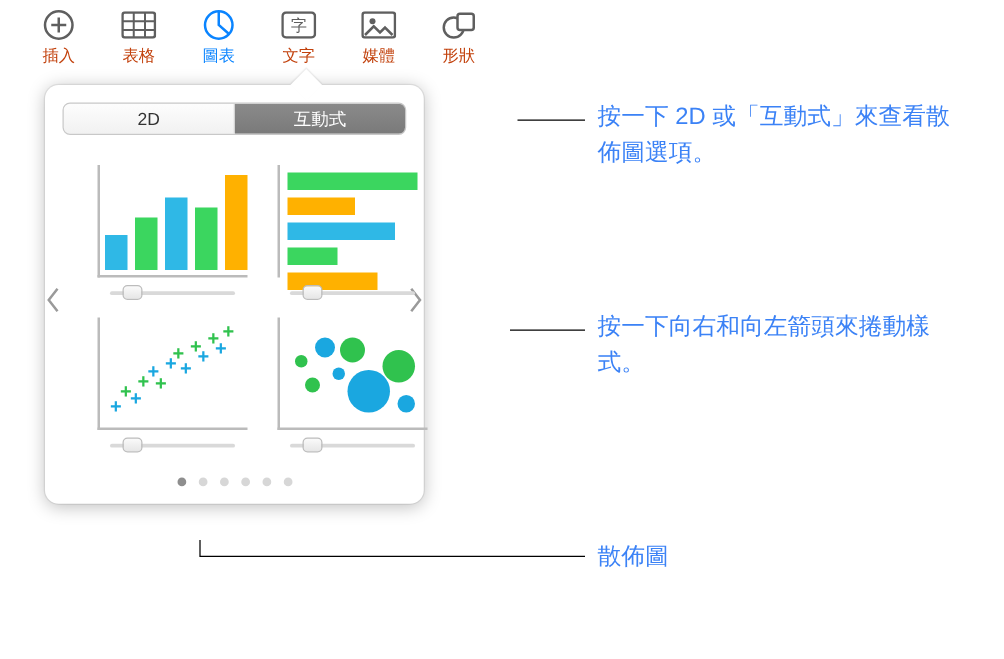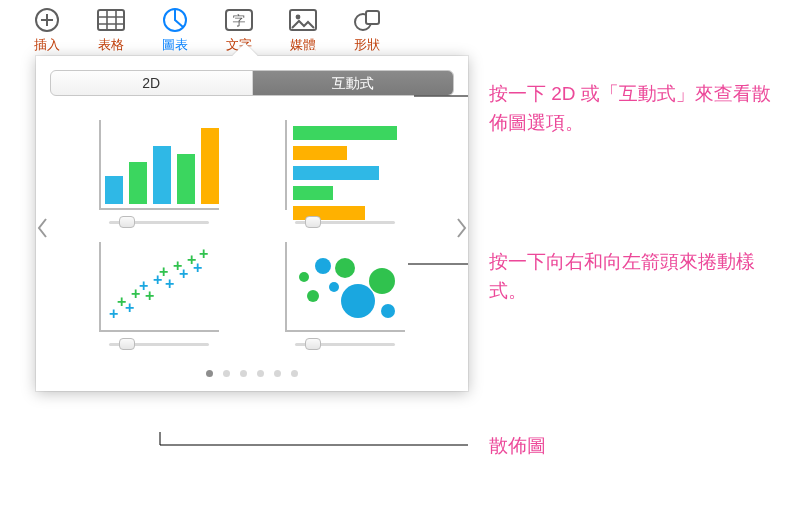--- a/index.html
+++ b/index.html
@@ -34,24 +34,24 @@
   .tool-btn .lbl {
     font-size: 13px;
     color:#c2410c;
     margin-top:2px;
   }
   .tool-btn.active .lbl { color:#0a84ff;text-align:center; }
 
   
   .popover {
     position:absolute;
-    left:36px; top:56px;
-    width:432px;
+    left:36px; top:68px;
+    width:303px;
     background:#fff;
-    border-radius:0;
+    border-radius:11px;
     box-shadow:0 2px 14px rgba(0,0,0,0.25), 0 0 0 1px rgba(0,0,0,0.07);
     padding:14px 14px 10px 14px;
   }
   .popover::before{
     content:"";
     position:absolute;
     top:-9px; left:200px;
     width:18px;height:18px;
     background:#fff;
     transform:rotate(45deg);
@@ -128,23 +128,22 @@
   .dots span{
     width:7px;height:7px;border-radius:50%;
     background:#d7d7d7;
   }
   .dots span.on{background:#8e8e8e;}
 
   
   .callout {
     position:absolute;
     font-size:19px;
-    color:#ec4899;
+    color:#3b82f6;
     line-height:1.5;
-    margin-left:11px;
   }
   .lead {
     position:absolute;
     stroke:#000;stroke-width:1;fill:none;
   }
 
   
   .bars{position:absolute;left:6px;bottom:6px;display:flex;align-items:flex-end;gap:6px;}
   .bars div{width:18px;}
   .b1{height:28px;background:#2fb8e6;}

